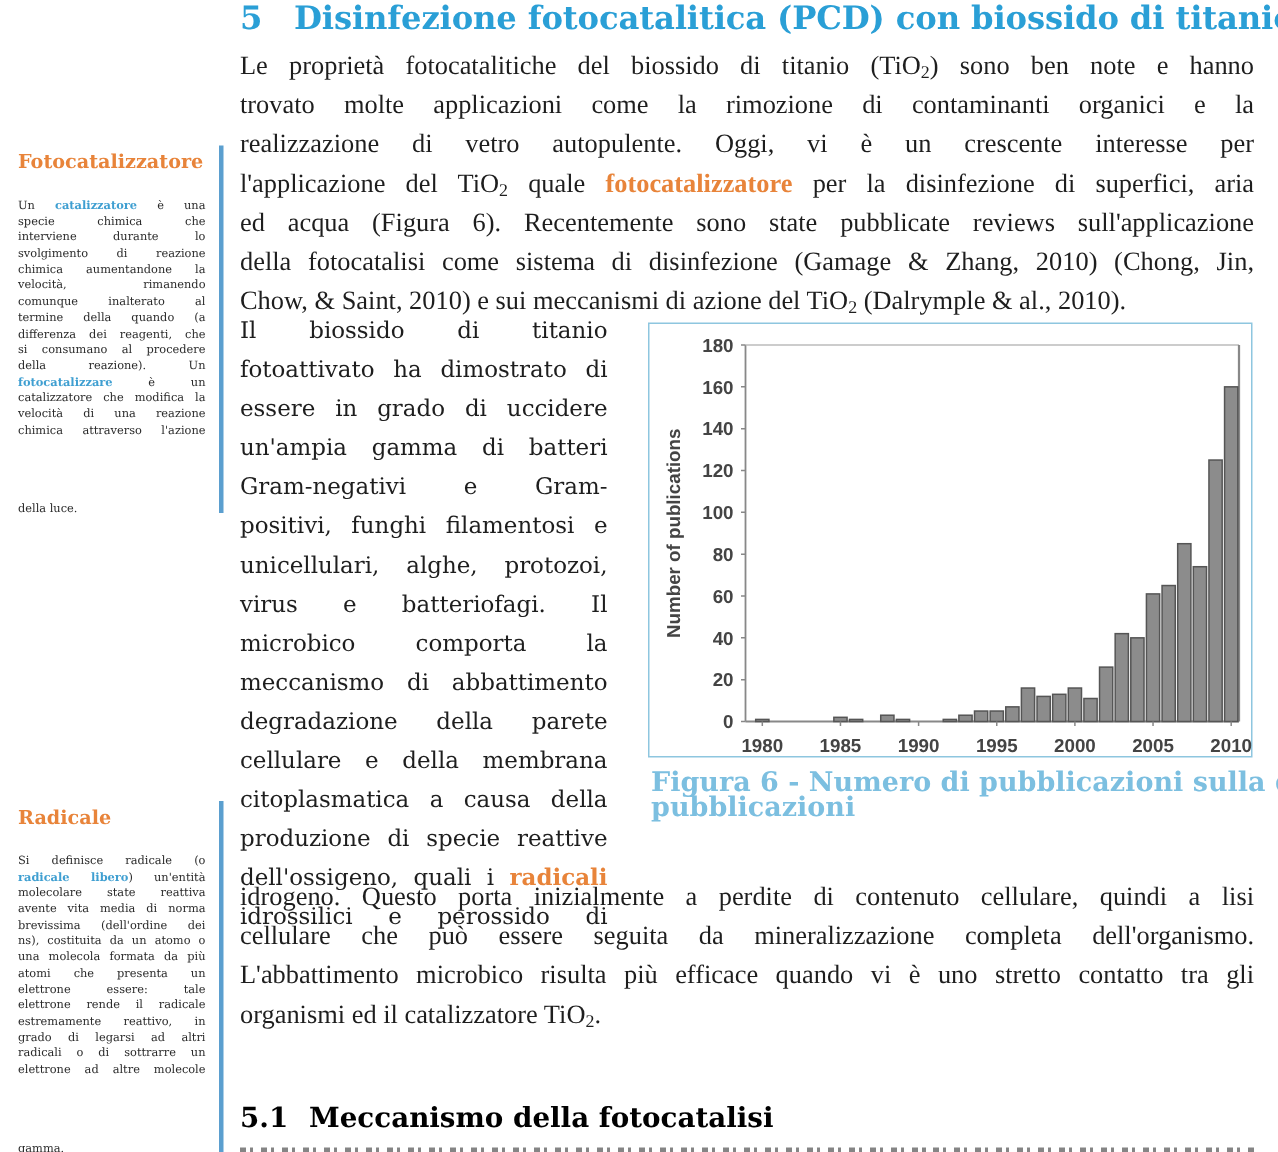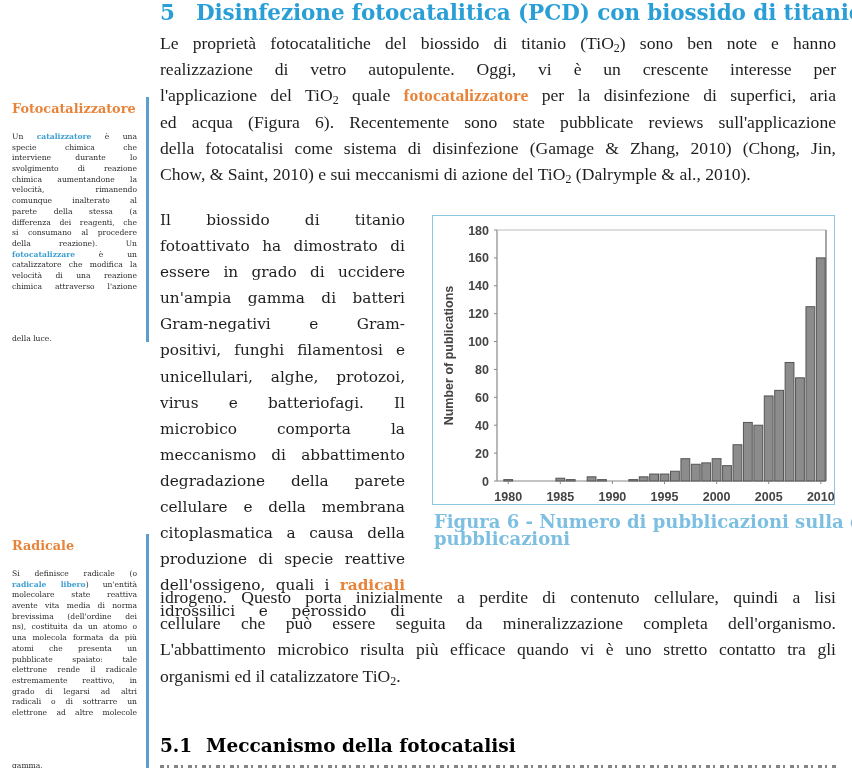--- a/index.html
+++ b/index.html
@@ -45,20 +45,21 @@
 </style>
 </head>
 <body>
 
 <div class="h1">
   <span class="num">5</span><span>Disinfezione fotocatalitica (PCD) con biossido di titanio</span>
 </div>
 
 <div class="body-text para1" id="p1">
     <span class="line">Le proprietà fotocatalitiche del biossido di titanio (TiO<sub>2</sub>) sono ben note e hanno</span>
+    <span class="line">trovato molte applicazioni come la rimozione di contaminanti organici e la</span>
     <span class="line">realizzazione di vetro autopulente. Oggi, vi è un crescente interesse per</span>
     <span class="line">l'applicazione del TiO<sub>2</sub> quale <span class="hl-orange">fotocatalizzatore</span> per la disinfezione di superfici, aria</span>
     <span class="line">ed acqua (Figura 6). Recentemente sono state pubblicate reviews sull'applicazione</span>
     <span class="line">della fotocatalisi come sistema di disinfezione (Gamage &amp; Zhang, 2010) (Chong, Jin,</span>
     <span class="line last">Chow, &amp; Saint, 2010) e sui meccanismi di azione del TiO<sub>2</sub> (Dalrymple &amp; al., 2010).</span>
   </div>
 
 <div class="body-text para-wrap" id="p2">
     <span class="line">Il biossido di titanio</span>
     <span class="line">fotoattivato ha dimostrato di</span>
@@ -89,21 +90,21 @@
   <div class="bar" style="top:-4px;height:245px;"></div>
   <div class="note-title">Fotocatalizzatore</div>
   <div class="note-body" id="n0">
       <span class="line">Un <span class="hl-blue">catalizzatore</span> è una</span>
       <span class="line">specie chimica che</span>
       <span class="line">interviene durante lo</span>
       <span class="line">svolgimento di reazione</span>
       <span class="line">chimica aumentandone la</span>
       <span class="line">velocità, rimanendo</span>
       <span class="line">comunque inalterato al</span>
-      <span class="line">parete della stessa (a</span>
+      <span class="line">termine della quando (a</span>
       <span class="line">differenza dei reagenti, che</span>
       <span class="line">si consumano al procedere</span>
       <span class="line">della reazione). Un</span>
       <span class="line"><span class="hl-blue">fotocatalizzare</span> è un</span>
       <span class="line">catalizzatore che modifica la</span>
       <span class="line">velocità di una reazione</span>
       <span class="line">chimica attraverso l'azione</span>
       <span class="line last">della luce.</span>
     </div>
 </div>
@@ -113,21 +114,21 @@
   <div class="note-title">Radicale</div>
   <div class="note-body" id="n1">
       <span class="line">Si definisce radicale (o</span>
       <span class="line"><span class="hl-blue">radicale libero</span>) un'entità</span>
       <span class="line">molecolare state reattiva</span>
       <span class="line">avente vita media di norma</span>
       <span class="line">brevissima (dell'ordine dei</span>
       <span class="line">ns), costituita da un atomo o</span>
       <span class="line">una molecola formata da più</span>
       <span class="line">atomi che presenta un</span>
-      <span class="line">pubblicate spaiato: tale</span>
+      <span class="line">elettrone essere: tale</span>
       <span class="line">elettrone rende il radicale</span>
       <span class="line">estremamente reattivo, in</span>
       <span class="line">grado di legarsi ad altri</span>
       <span class="line">radicali o di sottrarre un</span>
       <span class="line">elettrone ad altre molecole</span>
       <span class="line last">gamma.</span>
     </div>
 </div>
 
 <div class="chart-frame">

